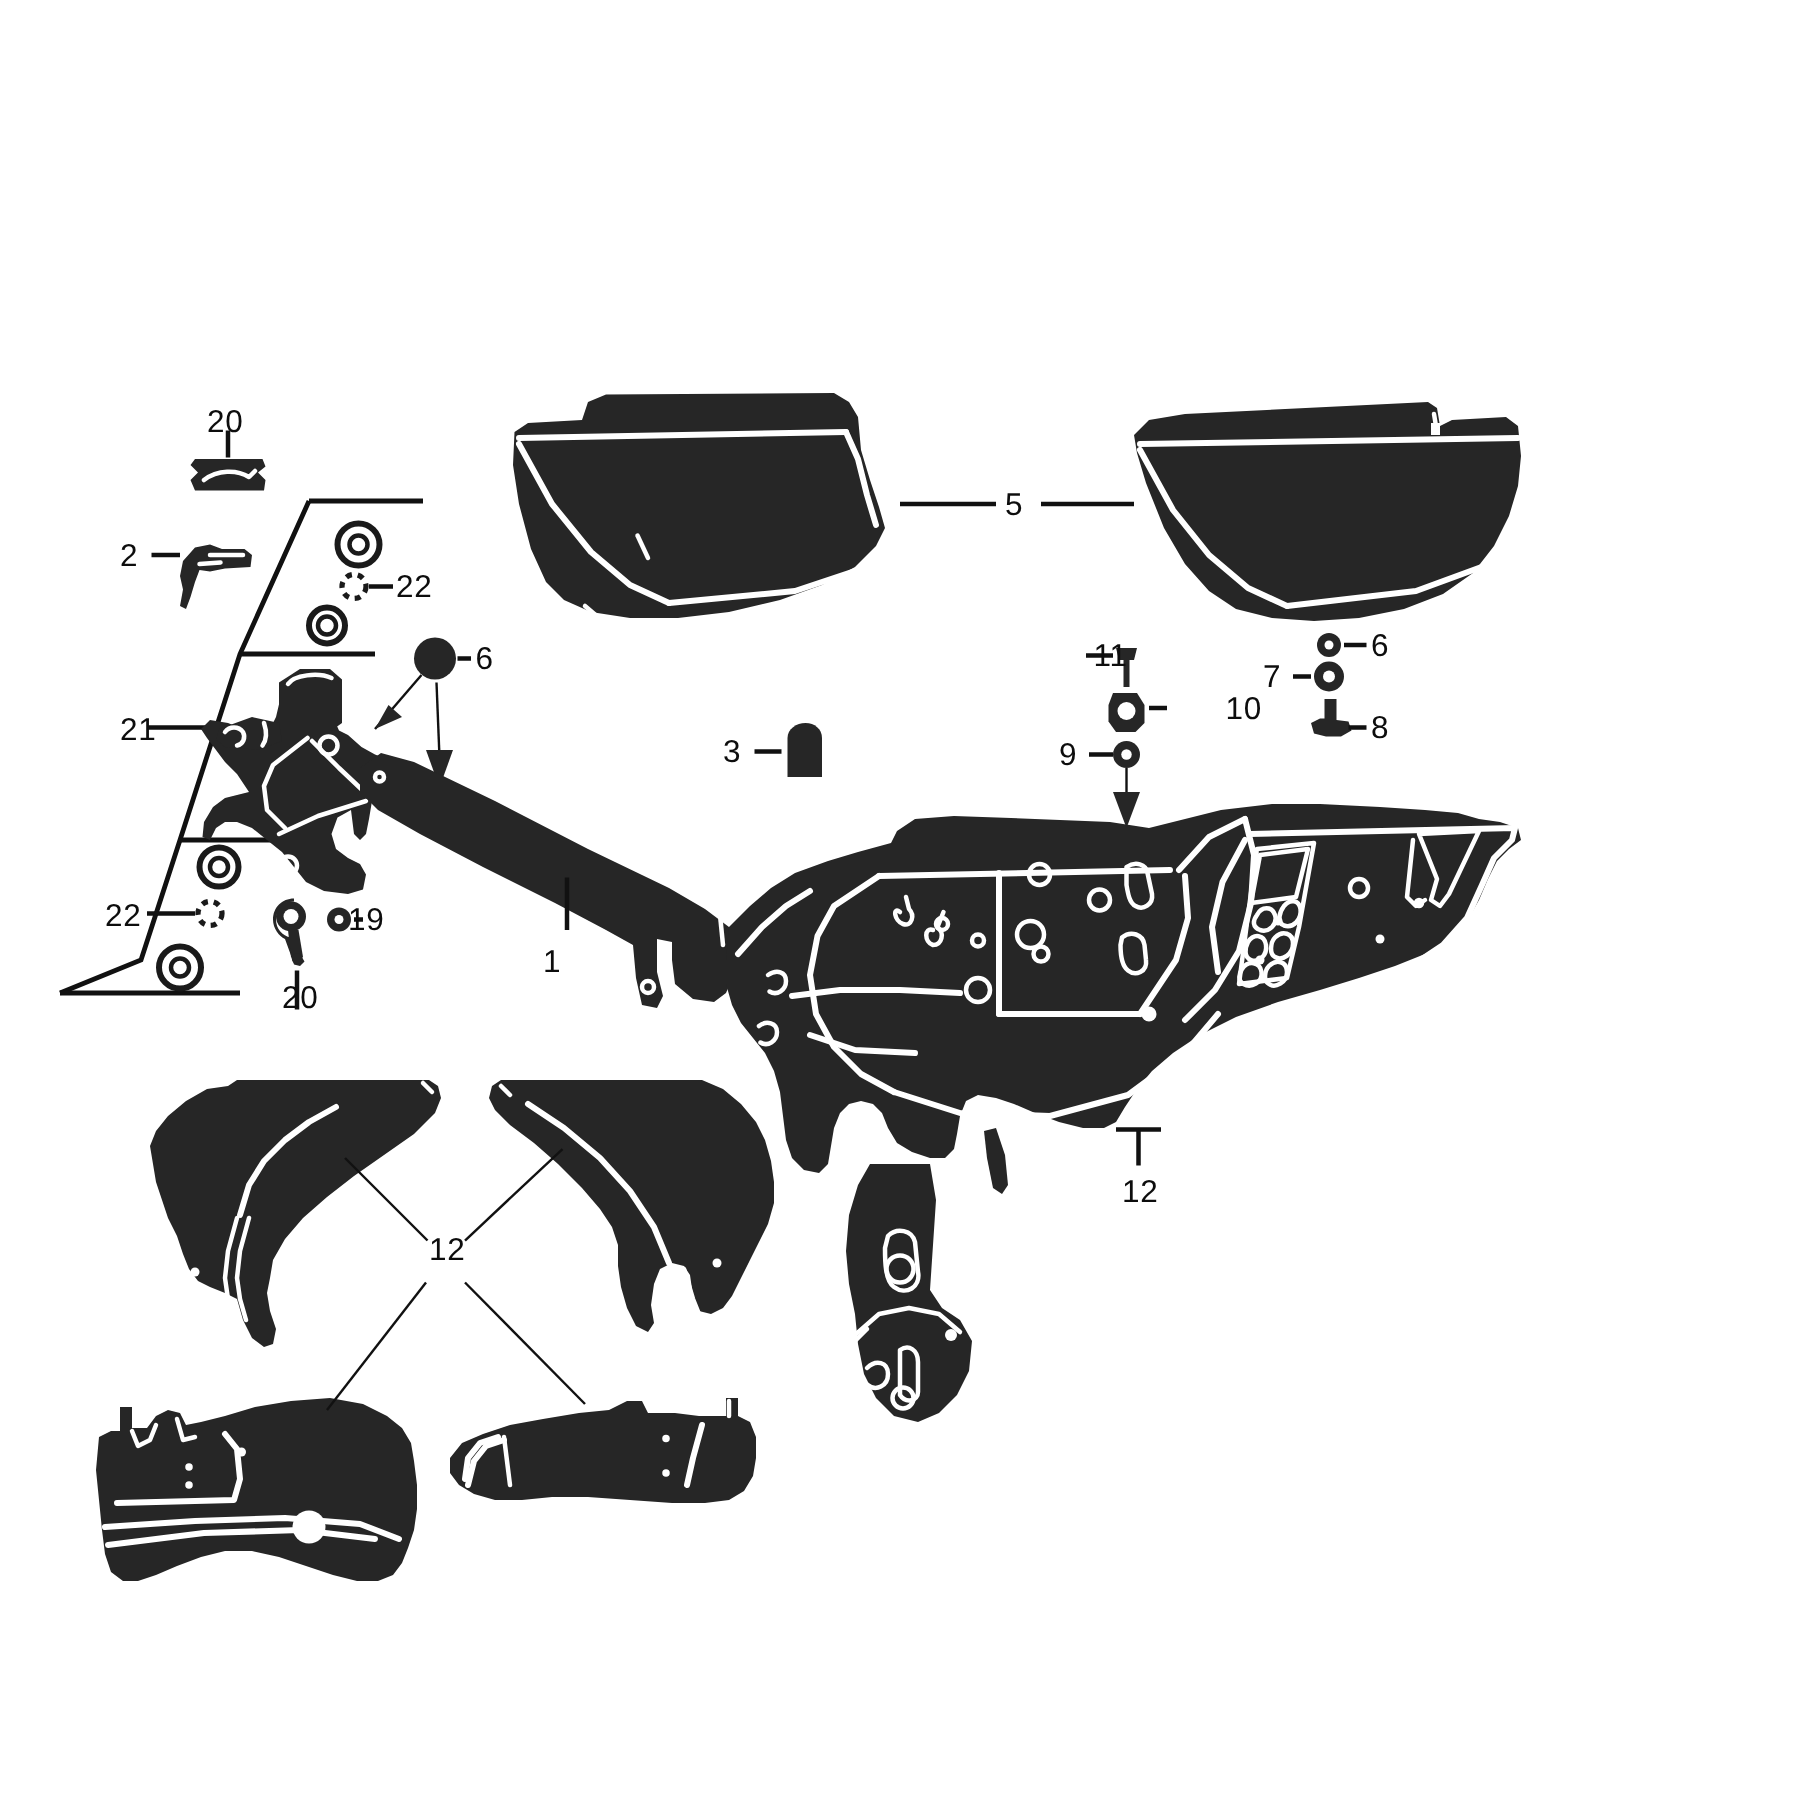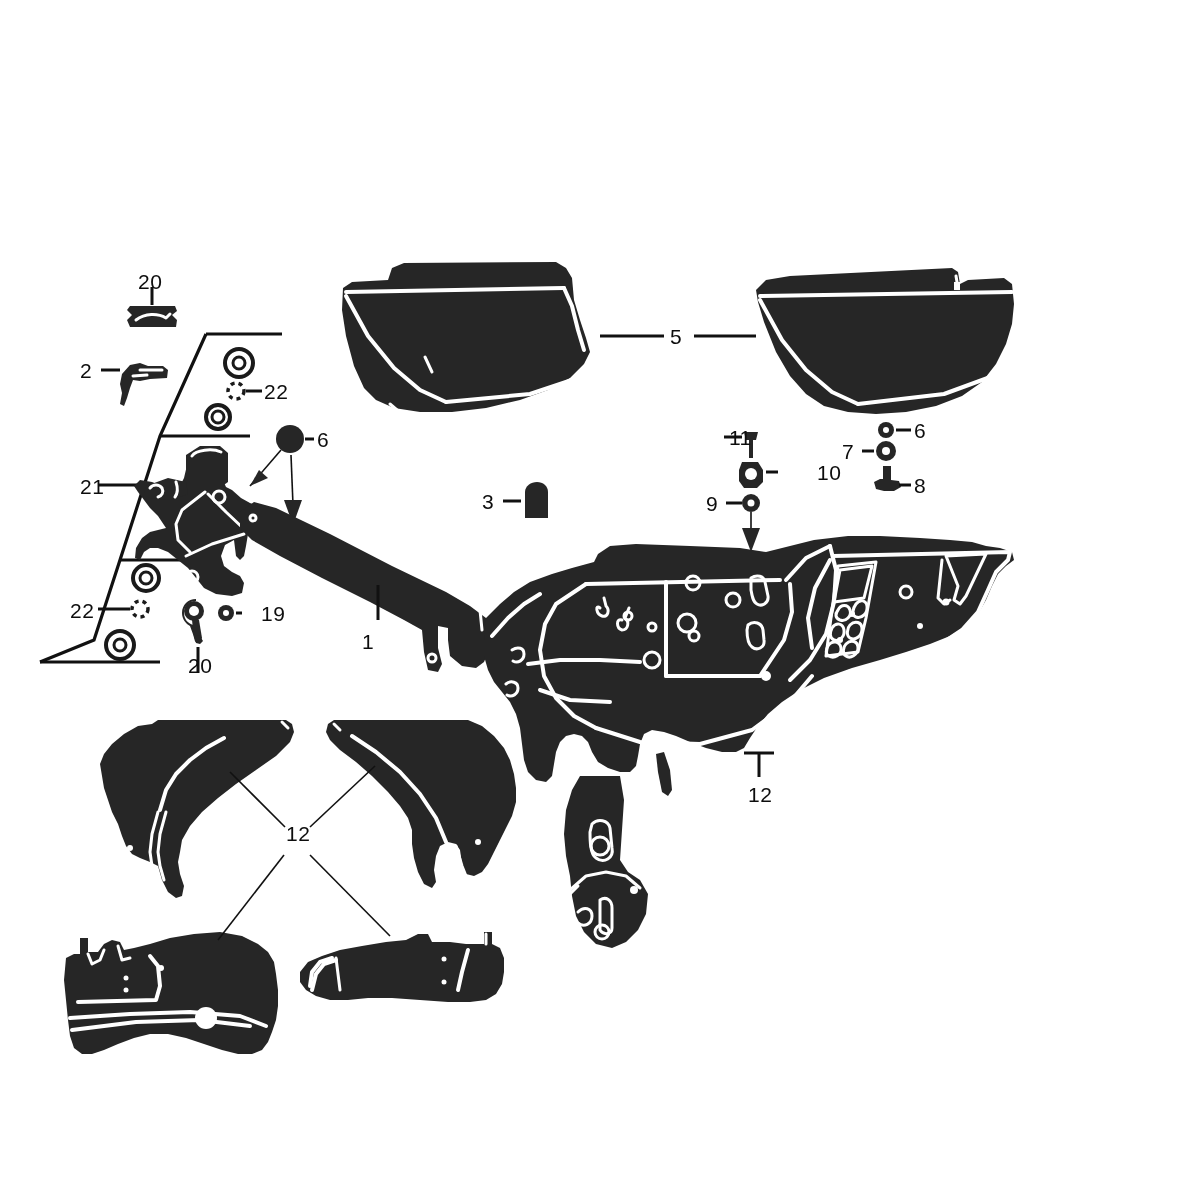--- a/index.html
+++ b/index.html
@@ -454,21 +454,21 @@
   <div class="callout" style="left:703px; top:427px;margin-left:26px;">11</div>
 
   <div class="callout" style="left:286px; top:823px;">12</div>
 
   <div class="callout" style="left:748px; top:784px;">12</div>
 
   <div class="callout" style="left:317px; top:429px;">6</div>
 
   <div class="callout" style="left:188px; top:655px;">20</div>
 
-  <div class="callout" style="left:261px; top:603px;">19</div>
+  <div class="callout" style="left:232px; top:603px;">19</div>
 
   <div class="callout" style="left:138px; top:271px;">20</div>
 
   <div class="callout" style="left:68px; top:476px;margin-left:12px;">21</div>
 
   <div class="callout" style="left:264px; top:381px;">22</div>
 
   <div class="callout" style="left:70px; top:600px;">22</div>
 
 </div>

